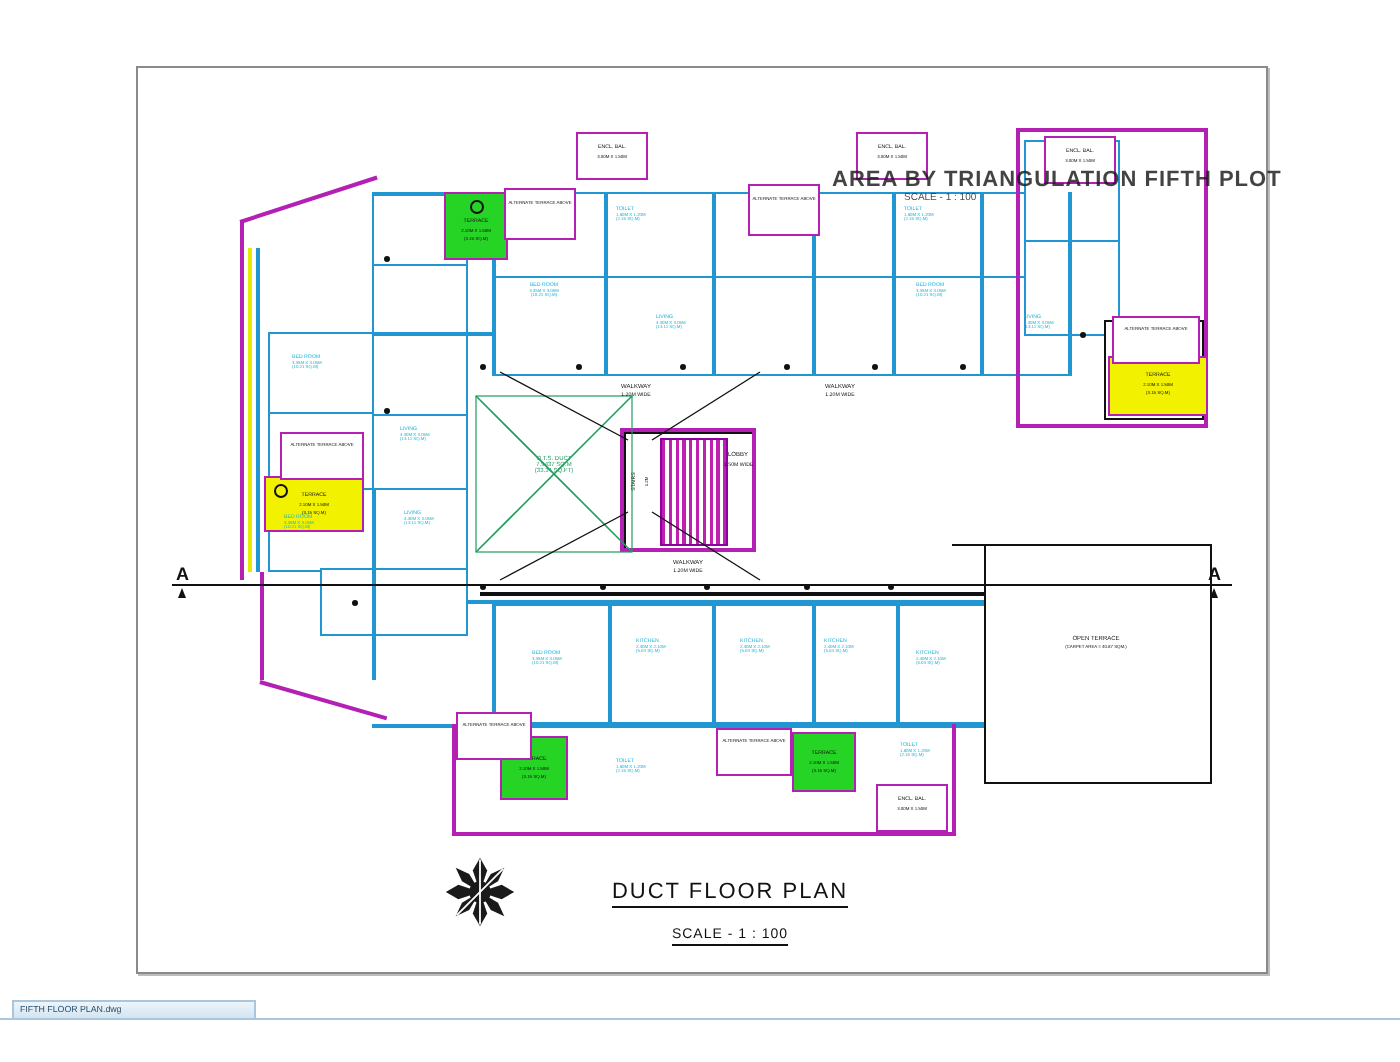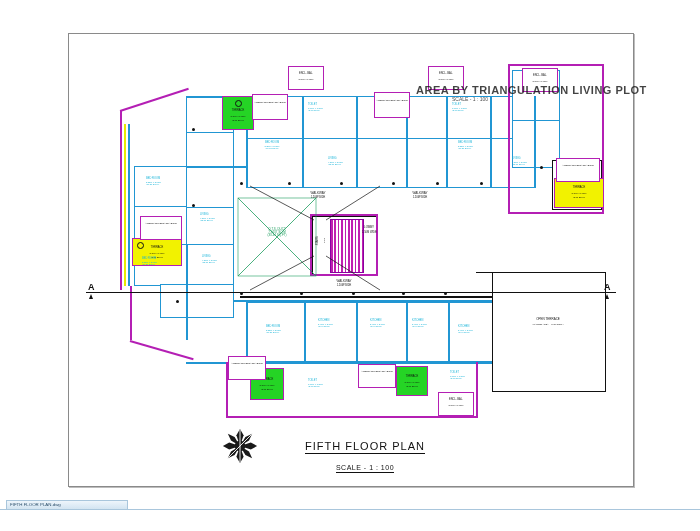--- a/index.html
+++ b/index.html
@@ -394,41 +394,41 @@
 
   <div class="t t3 blk ctr" style="left:548px;top:318px;">OPEN TERRACE</div>
   <div class="t t2 blk ctr" style="left:548px;top:323px;">(CARPET AREA = 40.87 SQM.)</div>
 
   <div class="secline" style="left:86px;top:292px;width:530px;"></div>
   <div class="secmark" style="left:88px;top:282px;">A</div>
   <div class="secarrow" style="left:89px;top:294px;"></div>
   <div class="secmark" style="left:604px;top:282px;">A</div>
   <div class="secarrow" style="left:605px;top:294px;"></div>
 
-  <div class="wm-text" style="left:416px;top:84px;">AREA BY TRIANGULATION  LIVING  PLOT</div>
+  <div class="wm-text" style="left:416px;top:84px;">AREA BY TRIANGULATION  FIFTH  PLOT</div>
   <div class="wm-sub" style="left:452px;top:96px;">SCALE - 1 : 100</div>
 
   <svg class="compass" style="left:222px;top:428px;width:36px;height:36px;" viewBox="0 0 40 40">
     <g fill="#1a1a1a">
       <path d="M20 1 L24 8 L20 20 L16 8 Z"></path>
       <path d="M20 39 L16 32 L20 20 L24 32 Z"></path>
       <path d="M1 20 L8 16 L20 20 L8 24 Z"></path>
       <path d="M39 20 L32 24 L20 20 L32 16 Z"></path>
       <path d="M6.5 6.5 L14 10 L20 20 L10 14 Z"></path>
       <path d="M33.5 6.5 L30 14 L20 20 L26 10 Z"></path>
       <path d="M6.5 33.5 L10 26 L20 20 L14 30 Z"></path>
       <path d="M33.5 33.5 L26 30 L20 20 L30 26 Z"></path>
       <circle cx="20" cy="20" r="6"></circle>
     </g>
     <line x1="20" y1="2" x2="20" y2="38" stroke="#fff" stroke-width="1"></line>
     <line x1="7" y1="33" x2="33" y2="7" stroke="#fff" stroke-width="1"></line>
   </svg>
 
   <div class="title" style="left:300px;top:436px;width:130px;">
-    <div class="l1">FIFTH   FLOOR  PLAN</div>
+    <div class="l1">DUCT   FLOOR  PLAN</div>
     <div style="margin-top:2px;">
       <span class="l2">SCALE - 1 : 100</span>
     </div>
   </div>
 
   <div class="tab">
     <span>FIFTH FLOOR PLAN.dwg</span>
   </div>
   <div class="tabline"></div>
 

